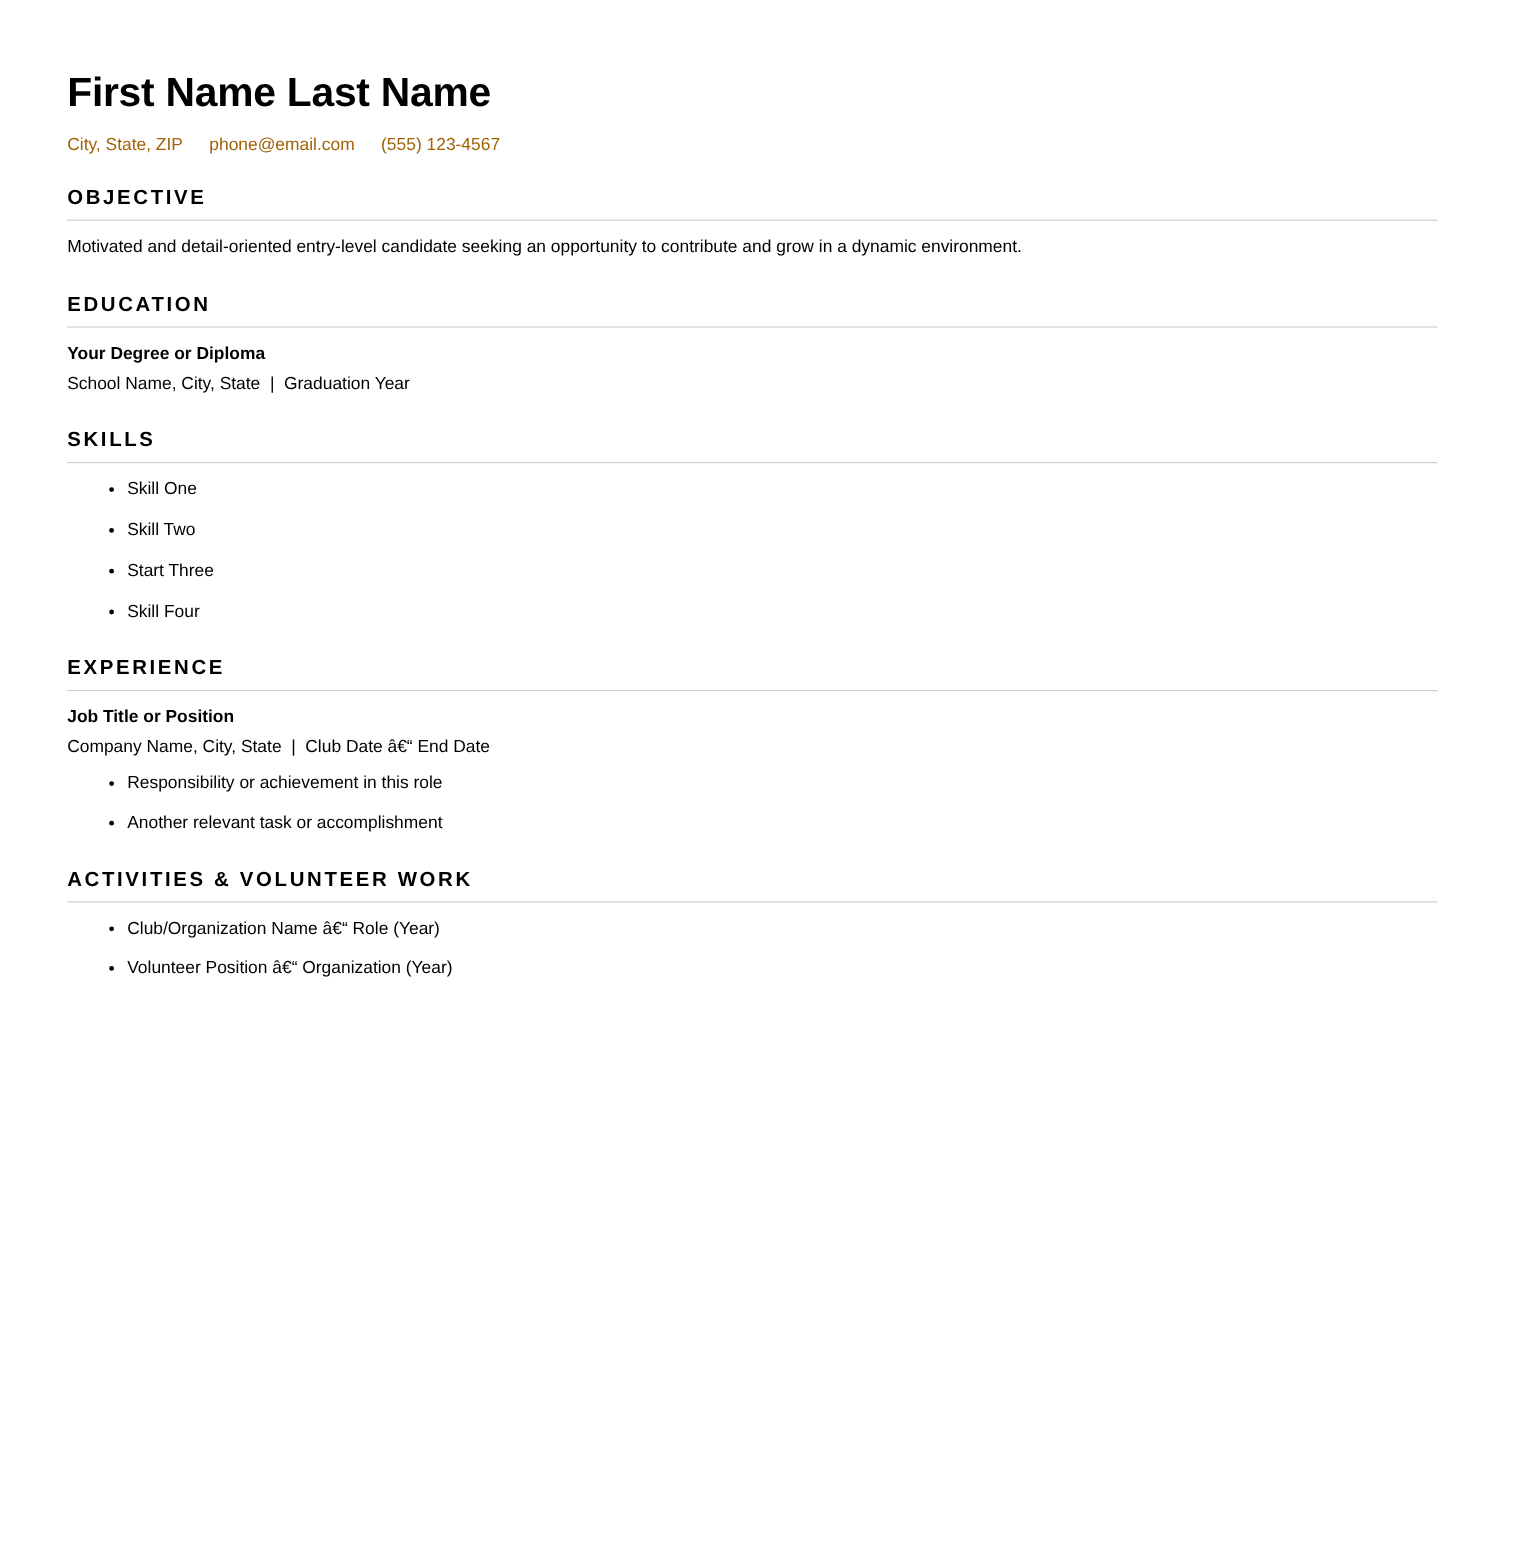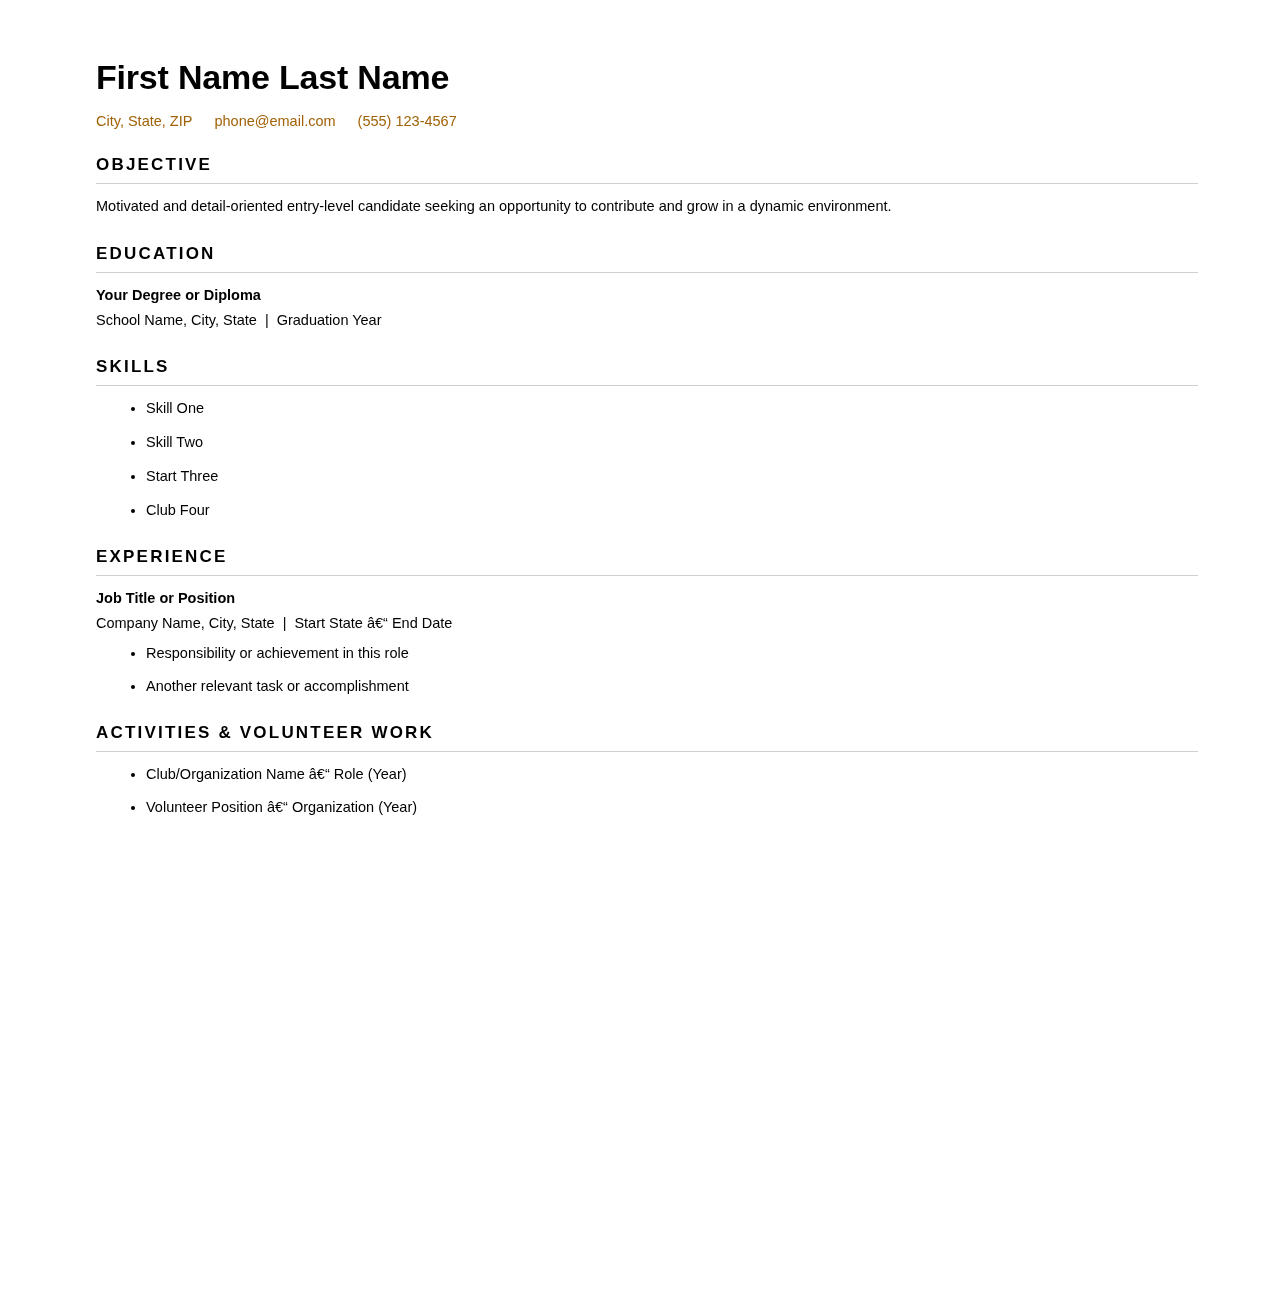--- a/index.html
+++ b/index.html
@@ -7,21 +7,21 @@
     padding: 0;
     background: #ffffff;
   }
   body {
     width: 1278px;
     min-height: 1300px;
     font-family: "Liberation Sans", sans-serif;
     color: #000000;
   }
   .page {
-    padding: 40px 80px 0 96px;
+    padding: 40px 80px 0 56px;
     box-sizing: border-box;
   }
   .name {
     font-size: 34px;
     font-weight: bold;
     letter-spacing: -0.2px;
     margin: 18px 0 0 0;
     line-height: 1.15;
   }
   .contact {
@@ -114,30 +114,30 @@
     </p>
   </div>
 
   <div class="section">
     <h2 class="section-title">SKILLS</h2>
     <hr class="rule">
     <ul class="bullets skills-list">
       <li>Skill One</li>
       <li>Skill Two</li>
       <li>Start Three</li>
-      <li>Club Four</li>
+      <li>Skill Four</li>
     </ul>
   </div>
 
   <div class="section">
     <h2 class="section-title">EXPERIENCE</h2>
     <hr class="rule">
     <p class="entry-title">Job Title or Position</p>
     <p class="entry-meta">
-      <span>Company Name, City, State</span><span class="bar">|</span><span>Start State â€“ End Date</span>
+      <span>Company Name, City, State</span><span class="bar">|</span><span>Club Date â€“ End Date</span>
     </p>
     <ul class="bullets tight exp-bullets">
       <li>Responsibility or achievement in this role</li>
       <li>Another relevant task or accomplishment</li>
     </ul>
   </div>
 
   <div class="section">
     <h2 class="section-title">ACTIVITIES &amp; VOLUNTEER WORK</h2>
     <hr class="rule">

